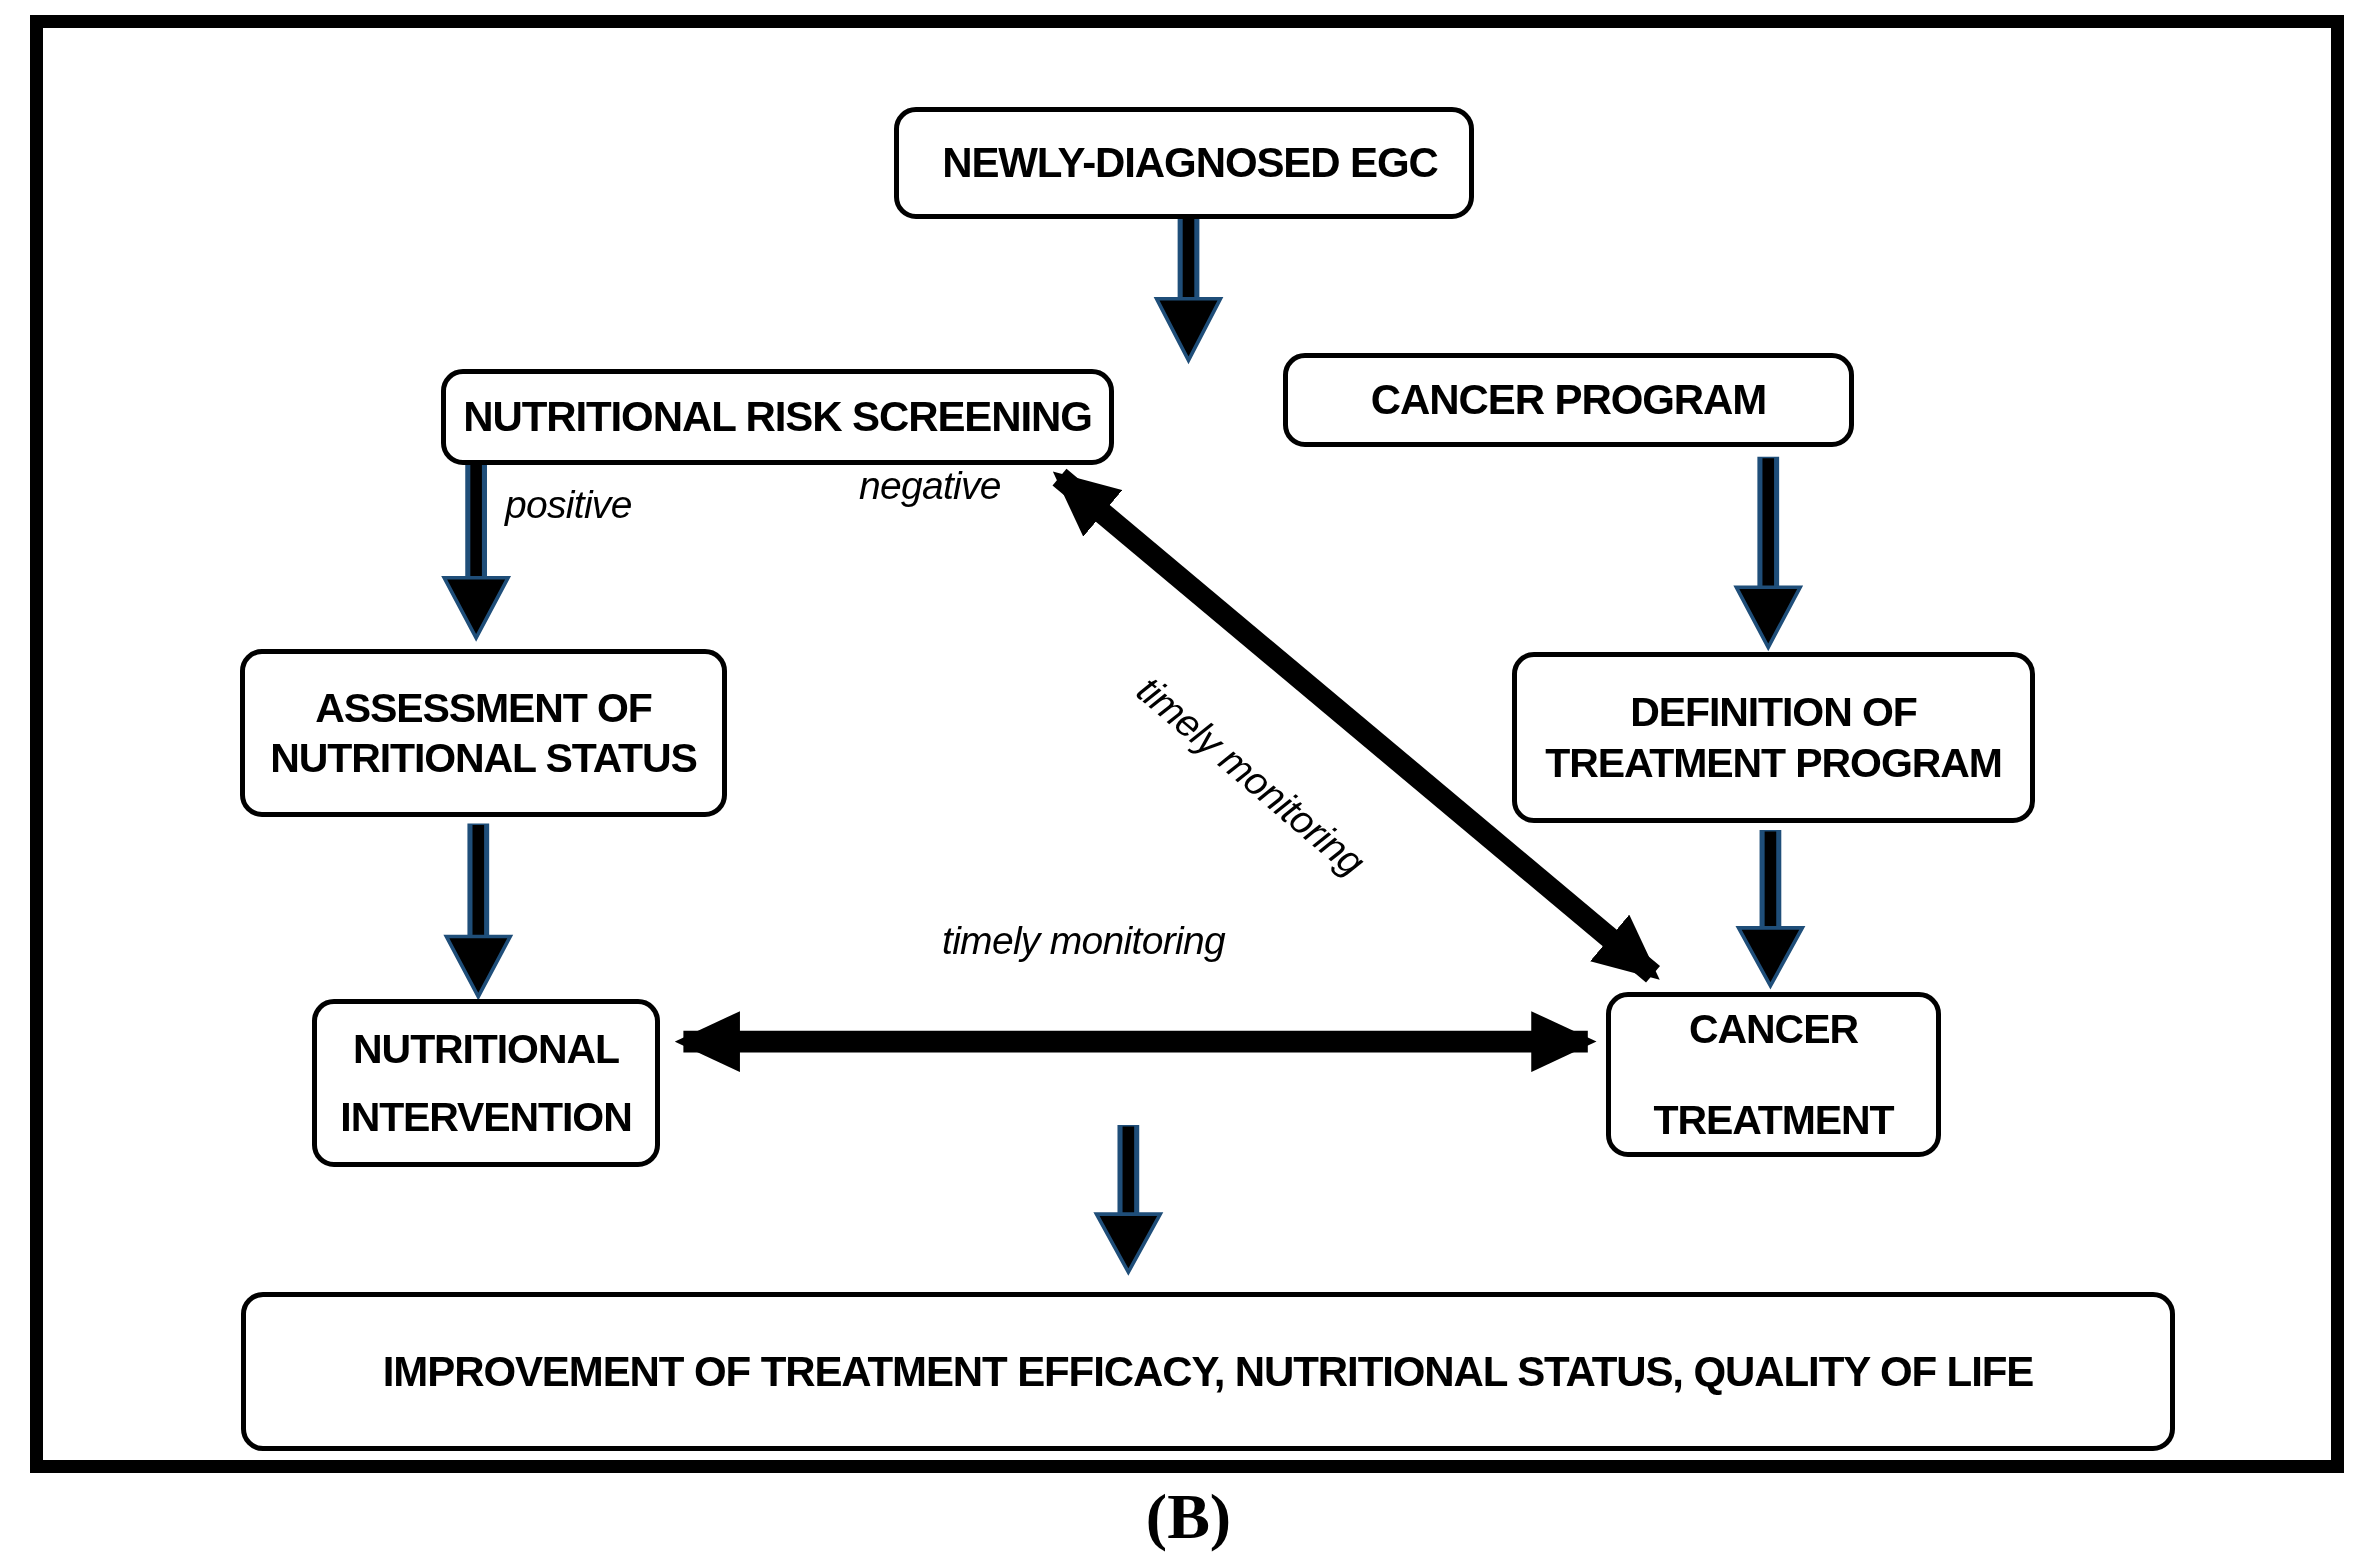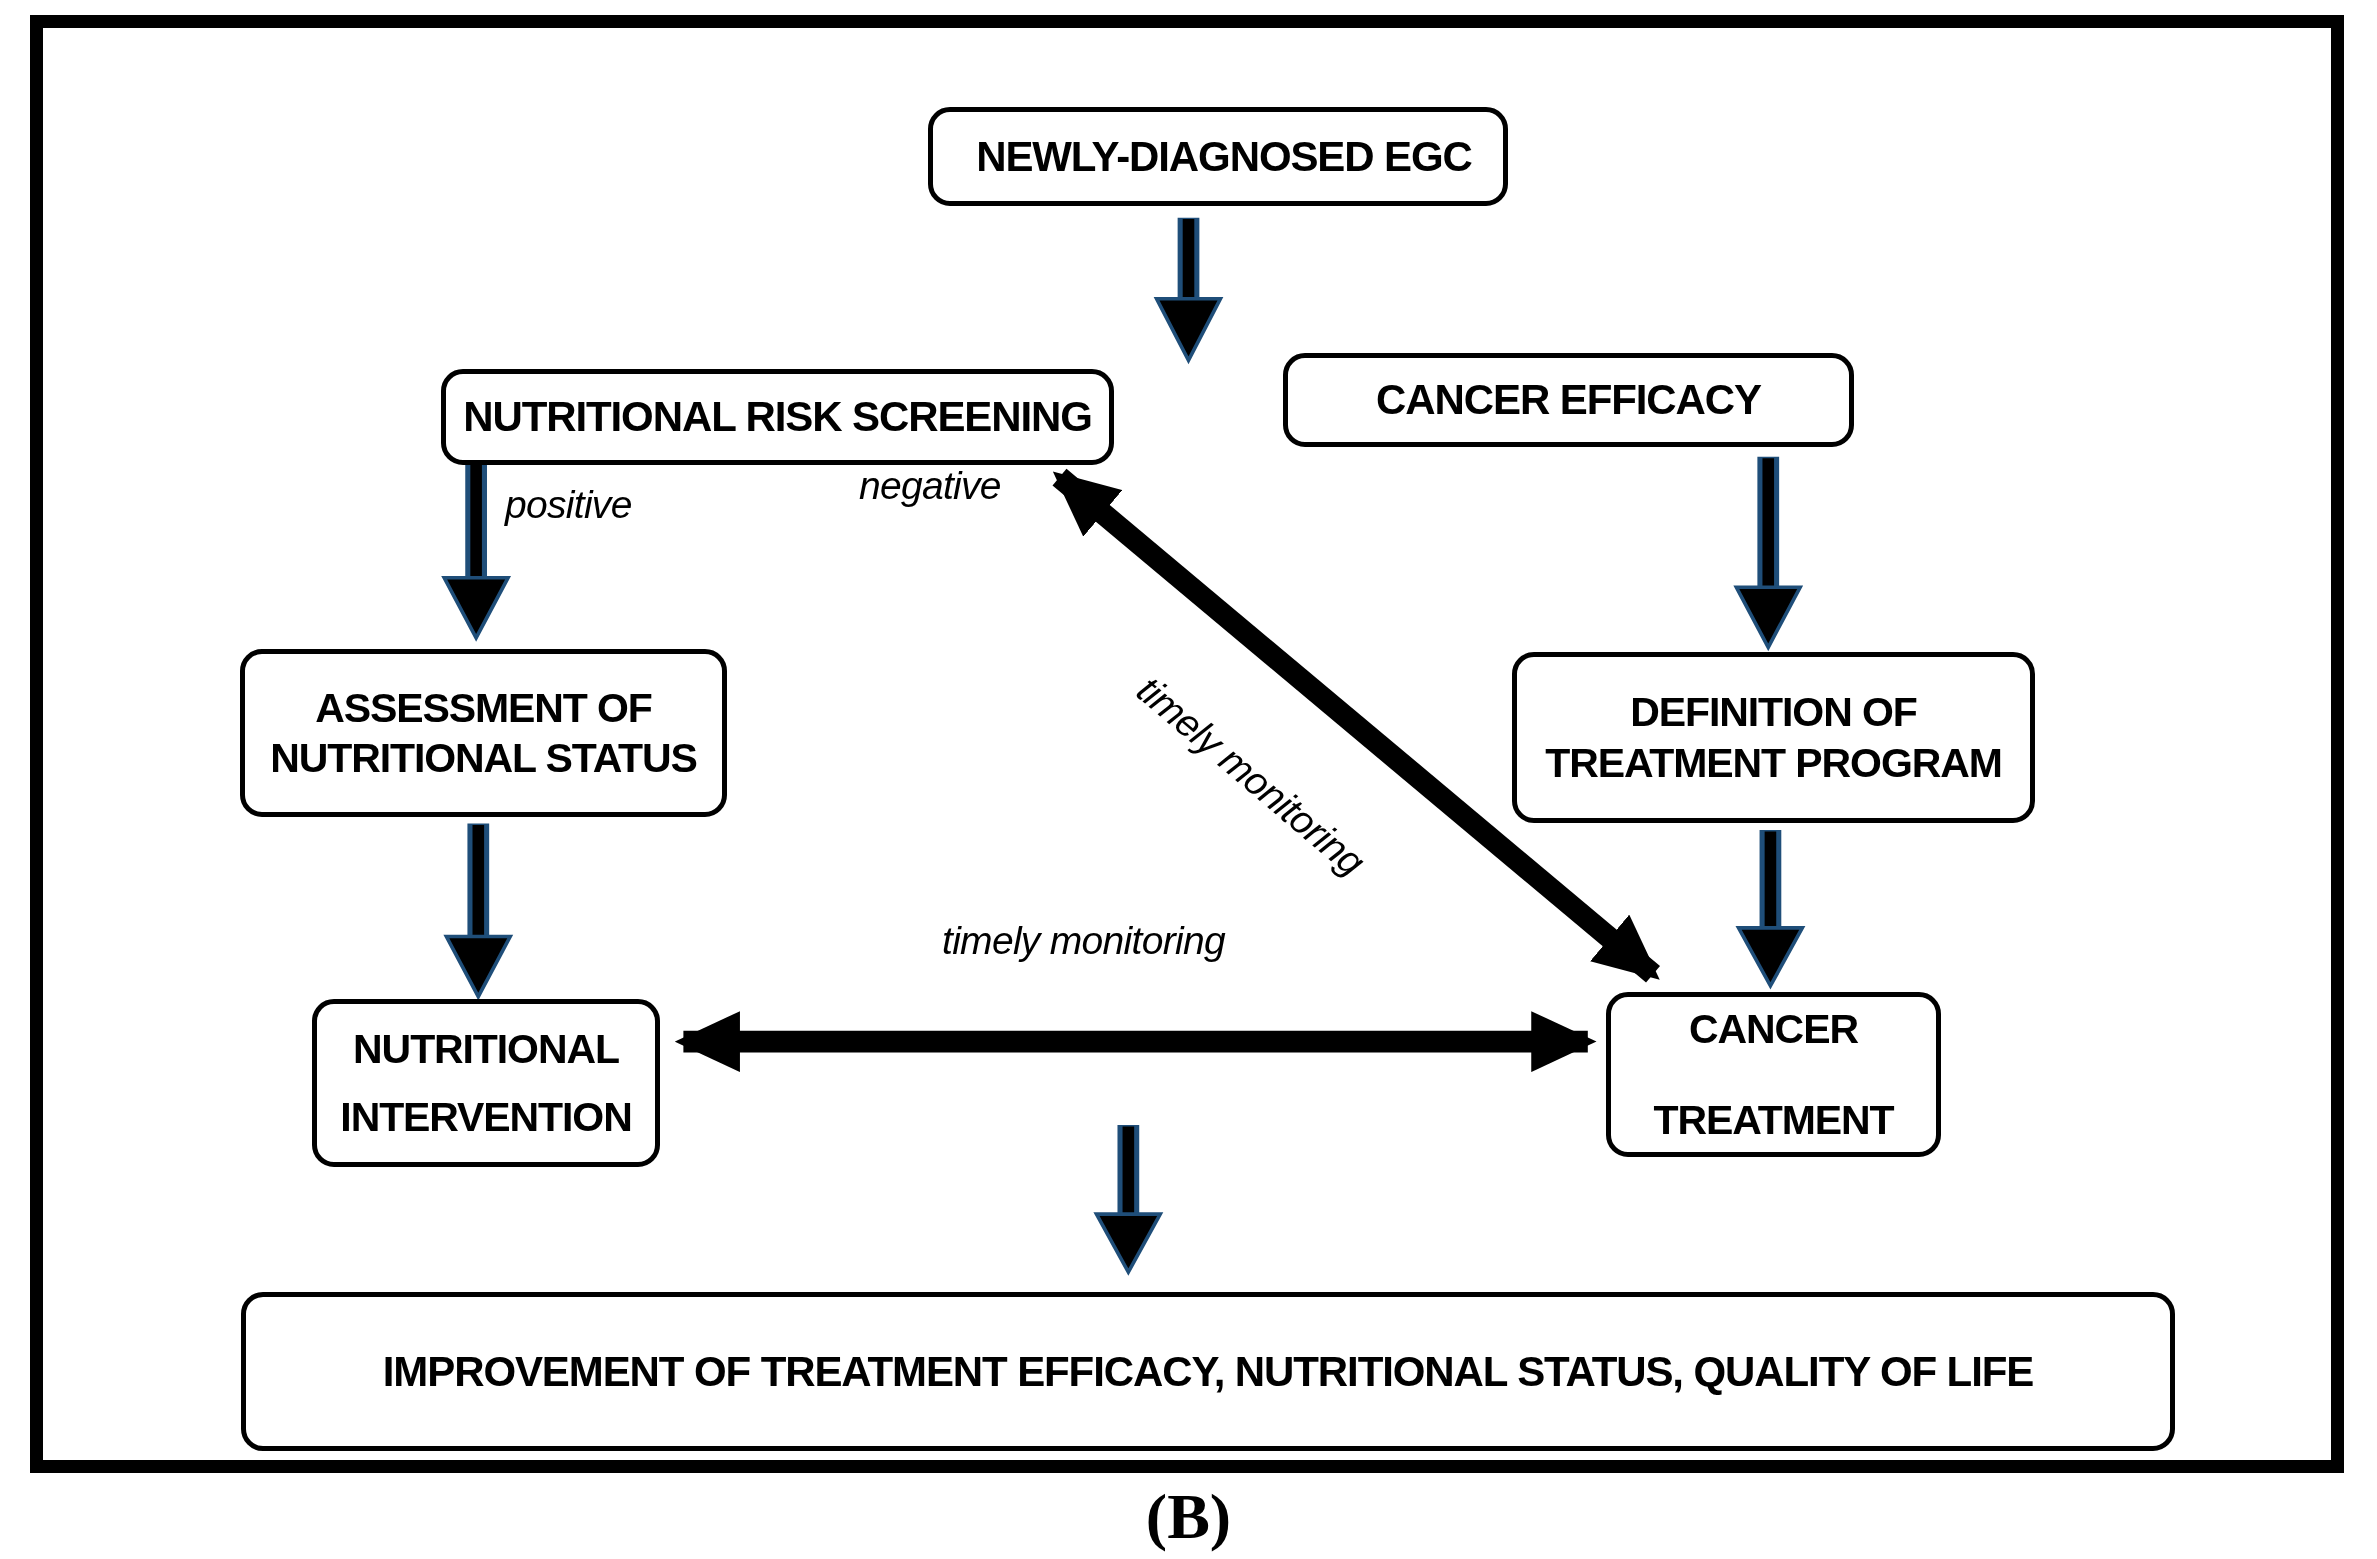--- a/index.html
+++ b/index.html
@@ -126,30 +126,30 @@
     <g>
       <line class="shaft-outer" x1="1557" y1="1552" x2="1557" y2="1675"></line>
       <line class="shaft-inner" x1="1557" y1="1554" x2="1557" y2="1675"></line>
       <polygon class="head-blue" points="1513,1675 1601,1675 1557,1755"></polygon>
     </g>
 
     <line class="black-line" x1="1462" y1="658" x2="2281" y2="1344" marker-start="url(#mArrow)" marker-end="url(#mArrow)"></line>
     <line class="black-line" x1="943" y1="1437" x2="2191" y2="1437" marker-start="url(#mArrow)" marker-end="url(#mArrow)"></line>
   </svg>
 
-  <div class="box fs1" style="left:928px; top:107px; width:580px; height:99px;padding-left:12px;">
+  <div class="box fs1" style="left:894px; top:107px; width:580px; height:112px;padding-left:12px;">
     <span>NEWLY-DIAGNOSED EGC</span>
   </div>
 
   <div class="box fs1" style="left:441px; top:353px; width:673px; height:96px;margin-top:16px;">
     <span>NUTRITIONAL RISK SCREENING</span>
   </div>
 
   <div class="box fs1" style="left:1283px; top:353px; width:571px; height:94px;">
-    <span>CANCER EFFICACY</span>
+    <span>CANCER PROGRAM</span>
   </div>
 
   <div class="box fs2" style="left:1512px; top:652px; width:523px; height:171px;">
     <span>DEFINITION OF</span>
     <span>TREATMENT PROGRAM</span>
   </div>
 
   <div class="box fs2" style="left:240px; top:649px; width:487px; height:168px;">
     <span>ASSESSMENT OF</span>
     <span>NUTRITIONAL STATUS</span>

